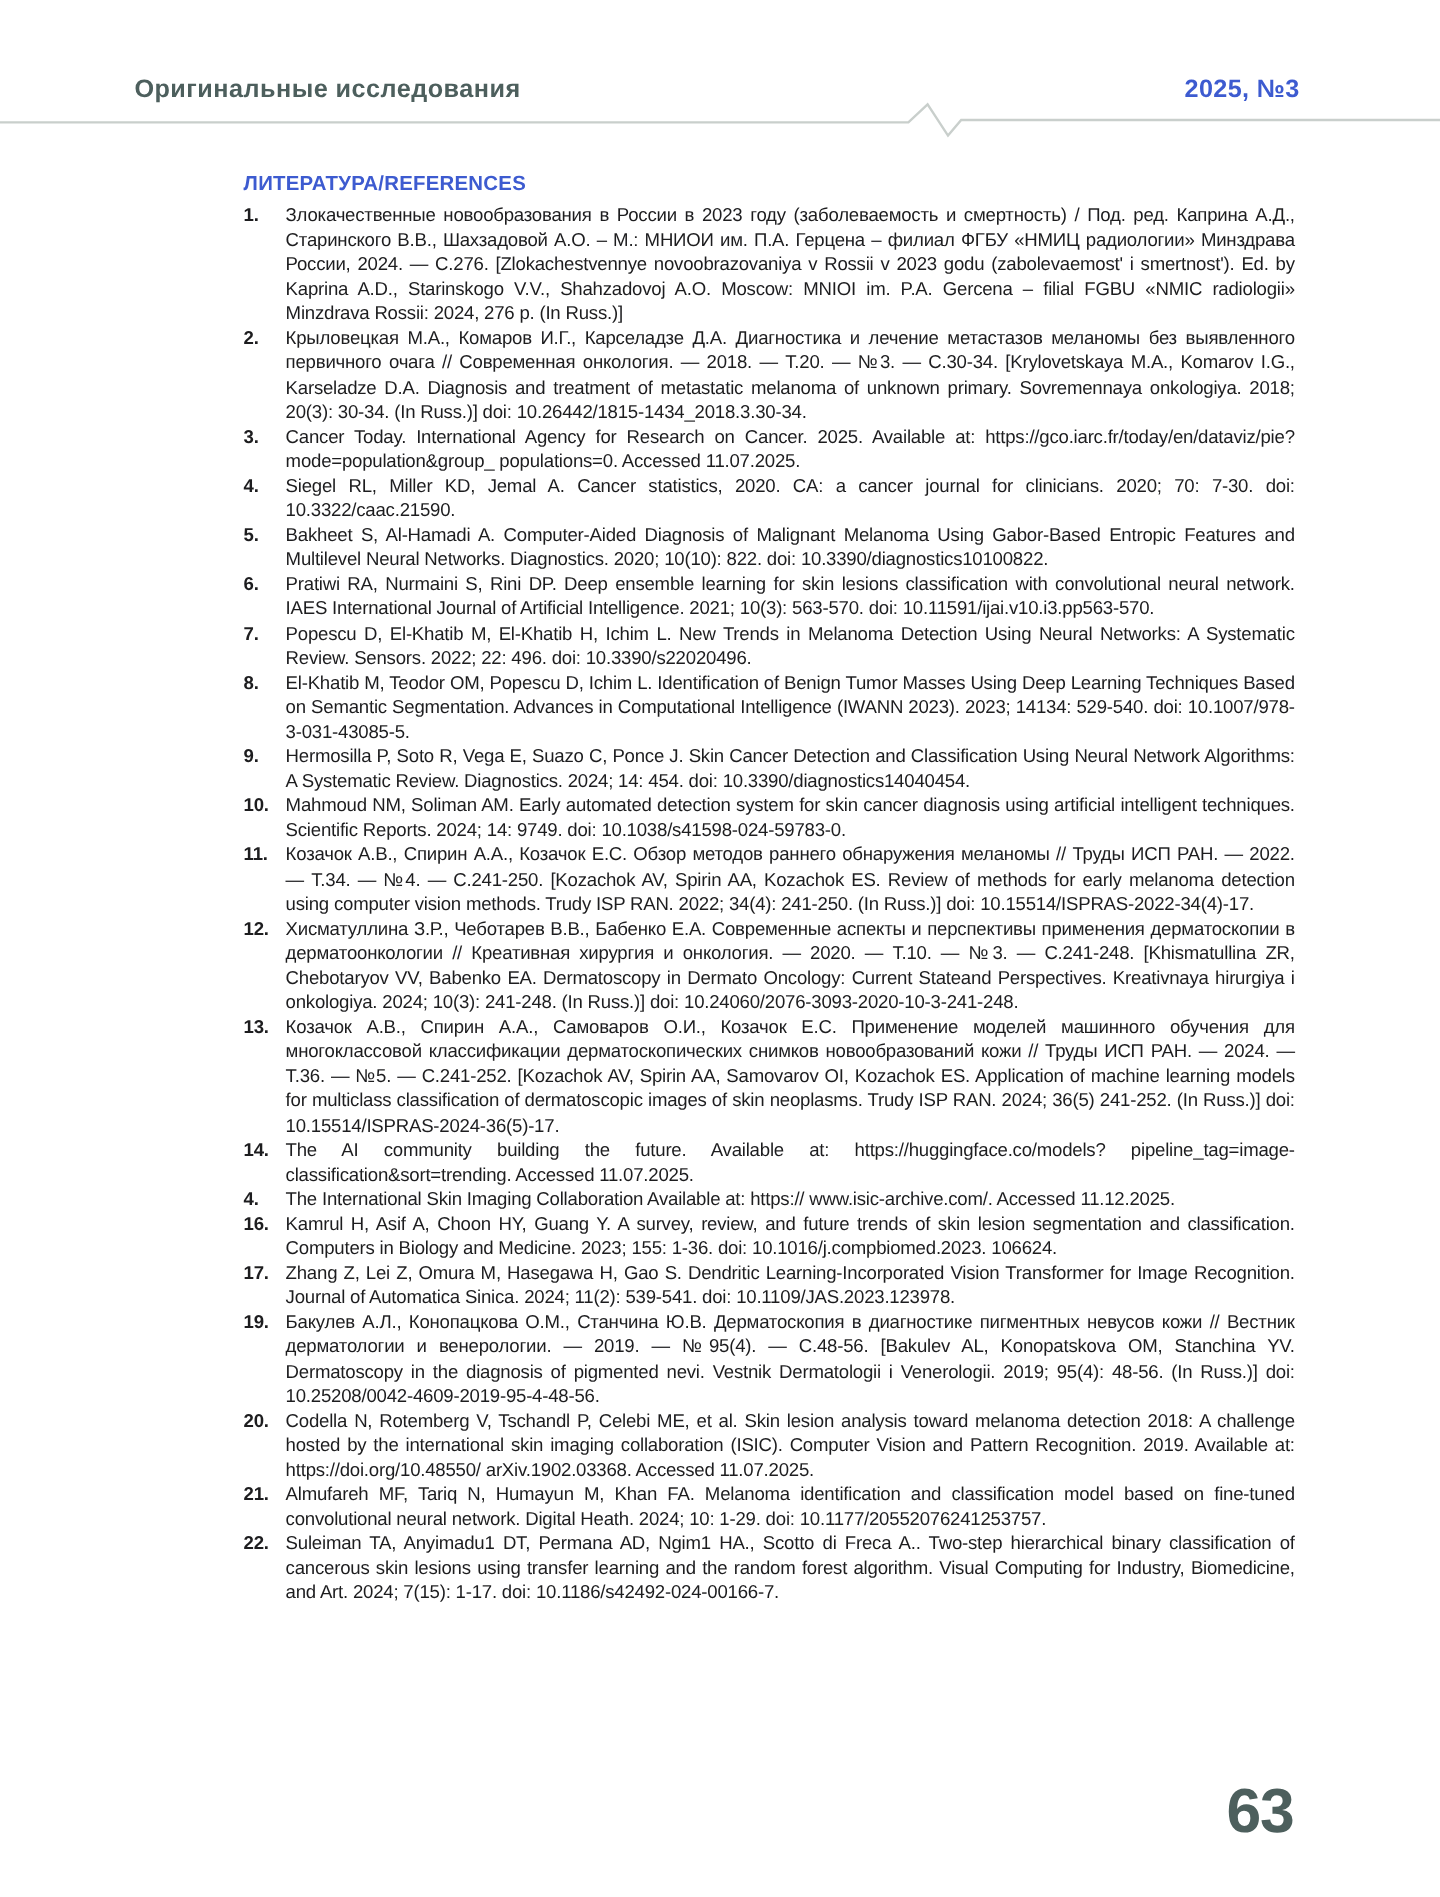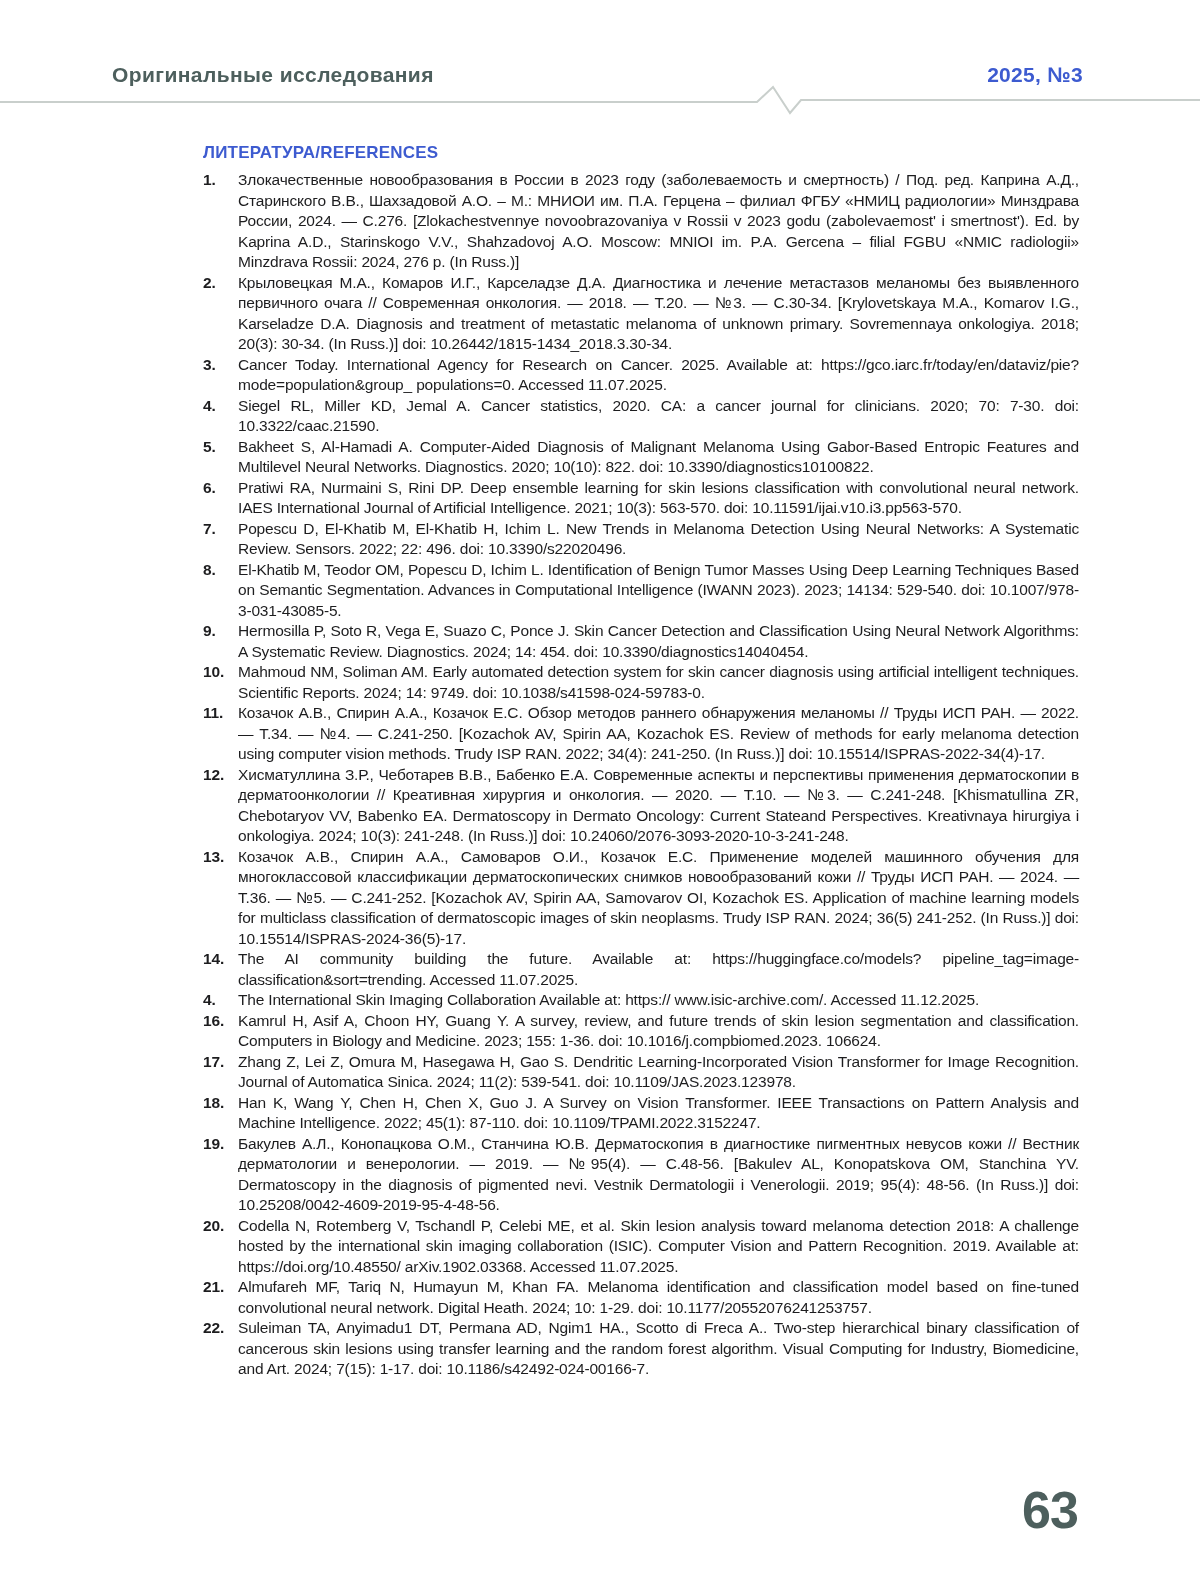--- a/index.html
+++ b/index.html
@@ -131,24 +131,20 @@
   </div>
   <div class="ref">
     <span class="ref-num">16.</span>
     <span class="ref-text">Kamrul H, Asif A, Choon HY, Guang Y. A survey, review, and future trends of skin lesion segmentation and classification. Computers in Biology and Medicine. 2023; 155: 1-36. doi: 10.1016/j.compbiomed.2023. 106624.</span>
   </div>
   <div class="ref">
     <span class="ref-num">17.</span>
     <span class="ref-text">Zhang Z, Lei Z, Omura M, Hasegawa H, Gao S. Dendritic Learning-Incorporated Vision Transformer for Image Recognition. Journal of Automatica Sinica. 2024; 11(2): 539-541. doi: 10.1109/JAS.2023.123978.</span>
   </div>
   <div class="ref">
-    <span class="ref-num">18.</span>
-    <span class="ref-text">Han K, Wang Y, Chen H, Chen X, Guo J. A Survey on Vision Transformer. IEEE Transactions on Pattern Analysis and Machine Intelligence. 2022; 45(1): 87-110. doi: 10.1109/TPAMI.2022.3152247.</span>
-  </div>
-  <div class="ref">
     <span class="ref-num">19.</span>
     <span class="ref-text">Бакулев А.Л., Конопацкова О.М., Станчина Ю.В. Дерматоскопия в диагностике пигментных невусов кожи // Вестник дерматологии и венерологии. — 2019. — №95(4). — С.48-56. [Bakulev AL, Konopatskova OM, Stanchina YV. Dermatoscopy in the diagnosis of pigmented nevi. Vestnik Dermatologii i Venerologii. 2019; 95(4): 48-56. (In Russ.)] doi: 10.25208/0042-4609-2019-95-4-48-56.</span>
   </div>
   <div class="ref">
     <span class="ref-num">20.</span>
     <span class="ref-text">Codella N, Rotemberg V, Tschandl P, Celebi ME, et al. Skin lesion analysis toward melanoma detection 2018: A challenge hosted by the international skin imaging collaboration (ISIC). Computer Vision and Pattern Recognition. 2019. Available at: https://doi.org/10.48550/ arXiv.1902.03368. Accessed 11.07.2025.</span>
   </div>
   <div class="ref">
     <span class="ref-num">21.</span>
     <span class="ref-text">Almufareh MF, Tariq N, Humayun M, Khan FA. Melanoma identification and classification model based on fine-tuned convolutional neural network. Digital Heath. 2024; 10: 1-29. doi: 10.1177/20552076241253757.</span>

